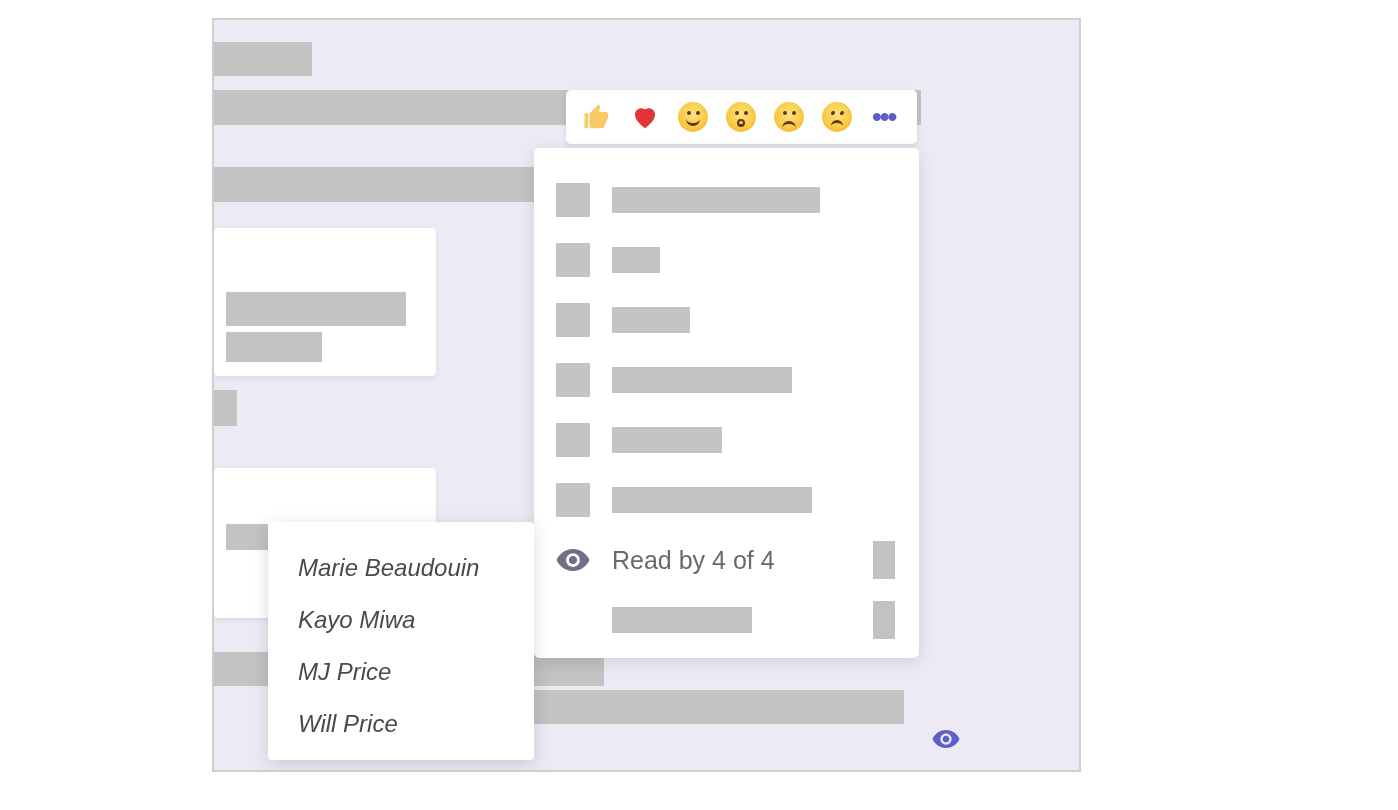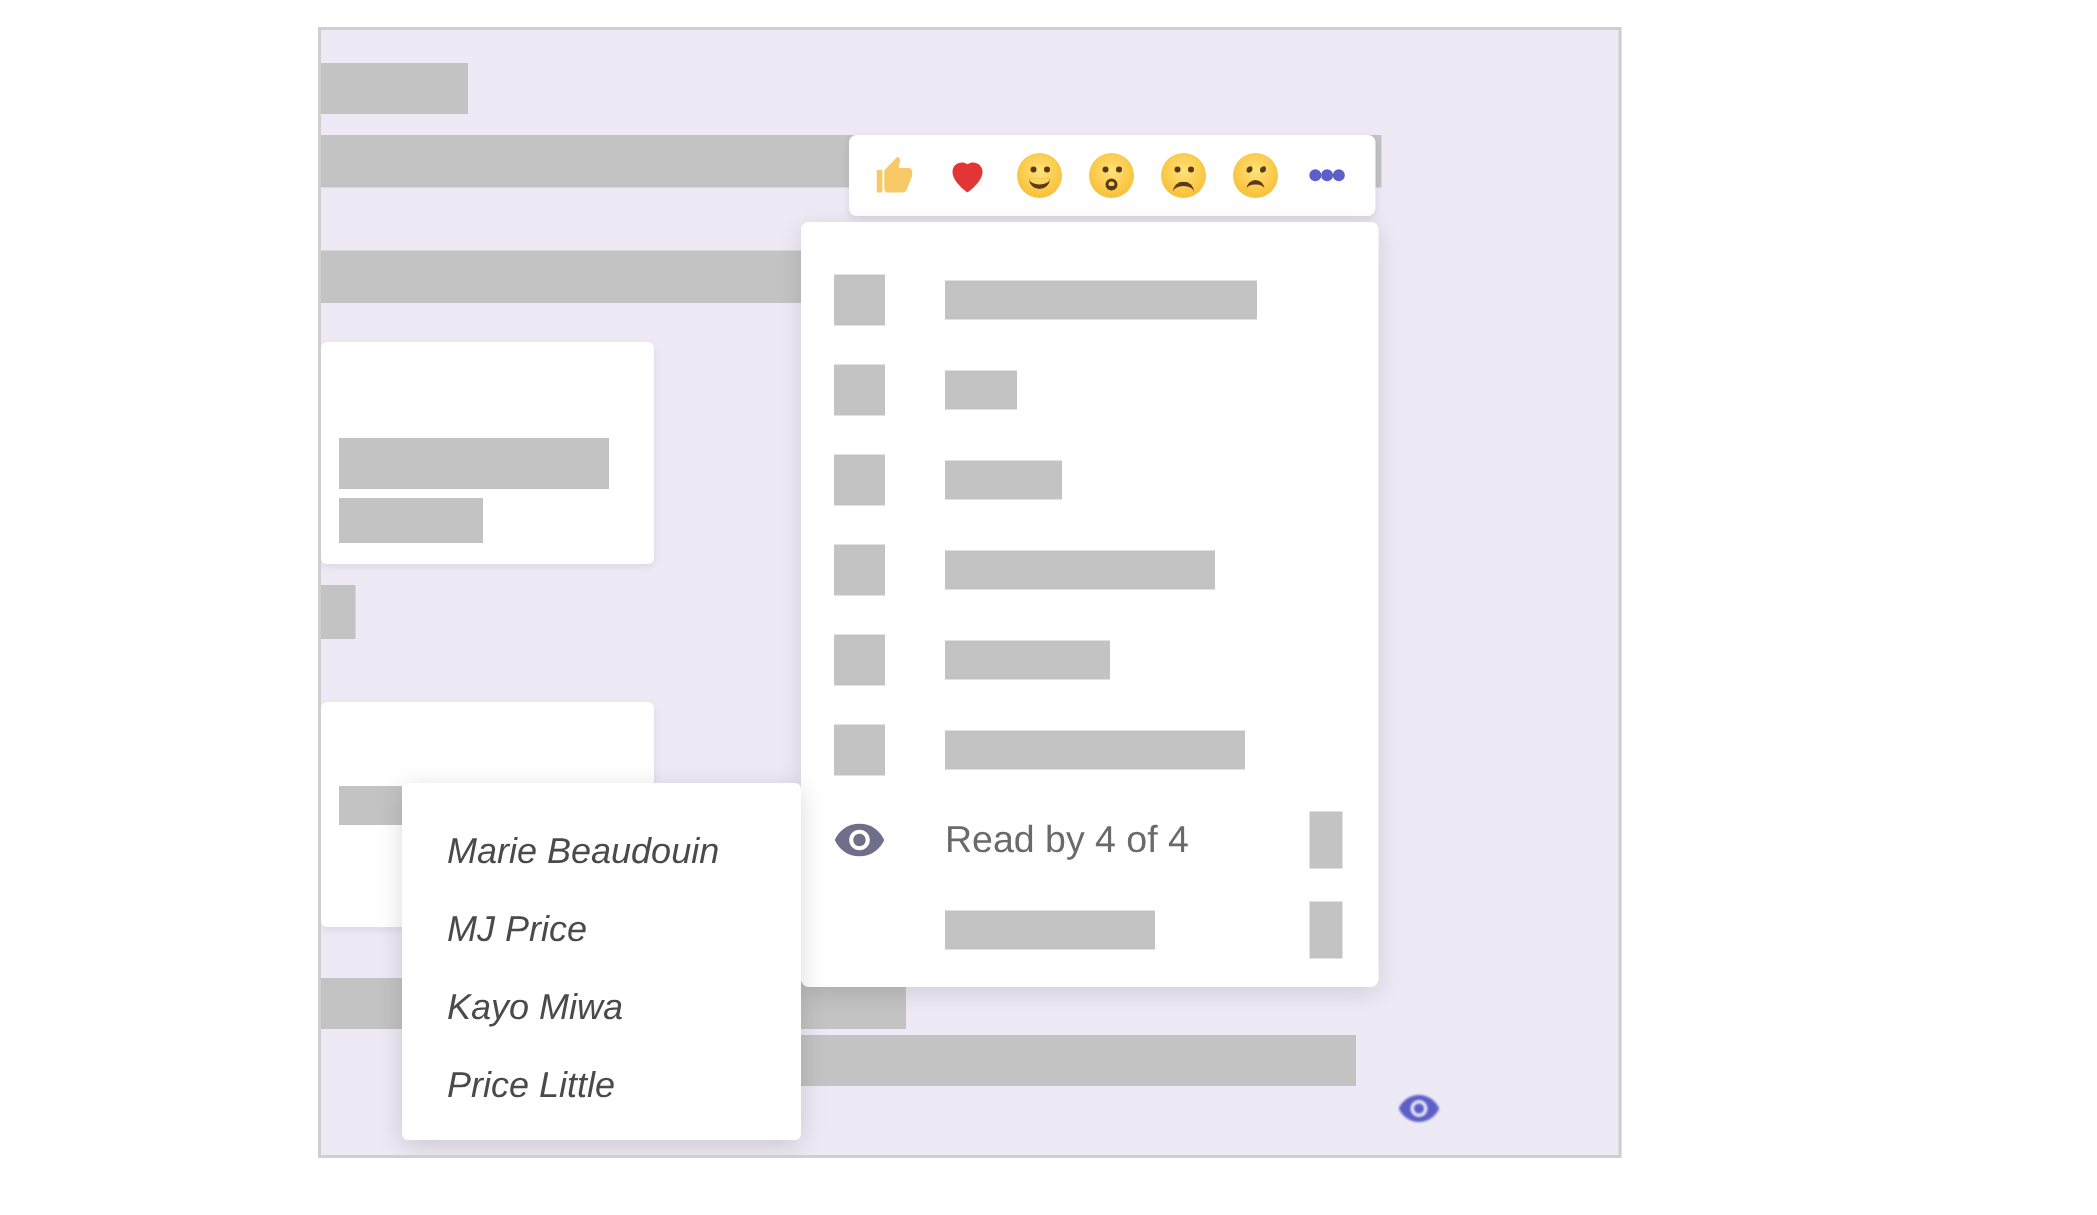--- a/index.html
+++ b/index.html
@@ -104,21 +104,21 @@
     height: 510px;
     background: #ffffff;
     border-radius: 5px;
     box-shadow: 0 4px 16px rgba(0,0,0,0.12);
     padding: 22px 18px 10px 22px;
   }
   .menu-item {
     display: flex;
     align-items: center;
     height: 60px;
-    gap: 40px;
+    gap: 22px;
   }
   .menu-item .micon { width: 34px; height: 34px; background:#c3c3c3; }
   .menu-item .mlabel { height: 26px; background:#c3c3c3; }
   .menu-item.readby {
     position: relative;
   }
   .menu-item.readby .micon {
     background: transparent;
     display:flex; align-items:center; justify-content:center;
   }
@@ -278,23 +278,23 @@
     </div>
     <div class="menu-item lastitem">
       <div class="micon"></div>
       <div class="mlabel"></div>
       <div class="rarrow"></div>
     </div>
   </div>
 
   <div class="readers-popup">
     <div class="reader">Marie Beaudouin</div>
+    <div class="reader">Kayo Miwa</div>
     <div class="reader">MJ Price</div>
-    <div class="reader">Kayo Miwa</div>
-    <div class="reader">Price Little</div>
+    <div class="reader">Will Price</div>
   </div>
 
   <div class="seen-icon">
     <svg viewBox="0 0 24 16">
         <path fill="#5b5fc7" d="M12 0C6 0 1.7 4.1 0 8c1.7 3.9 6 8 12 8s10.3-4.1 12-8c-1.7-3.9-6-8-12-8zm0 13c-2.8 0-5-2.2-5-5s2.2-5 5-5 5 2.2 5 5-2.2 5-5 5zm0-8c-1.7 0-3 1.3-3 3s1.3 3 3 3 3-1.3 3-3-1.3-3-3-3z"></path>
       </svg>
   </div>
 
 </div>
 

